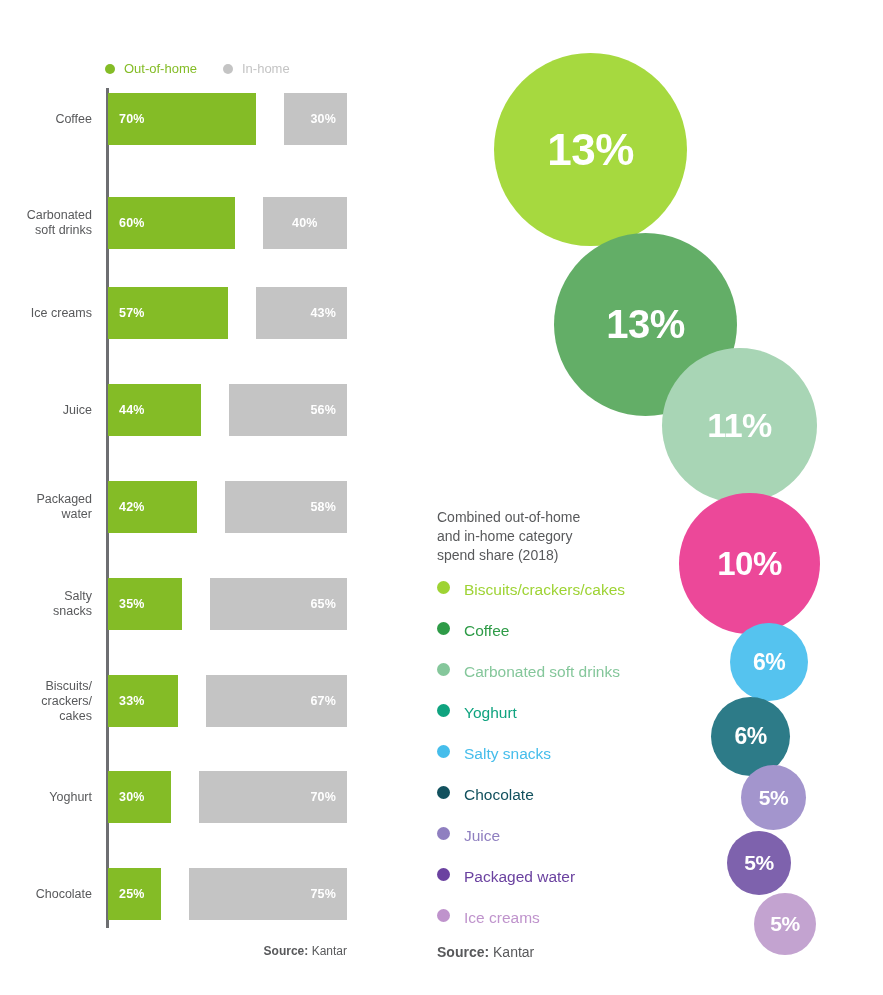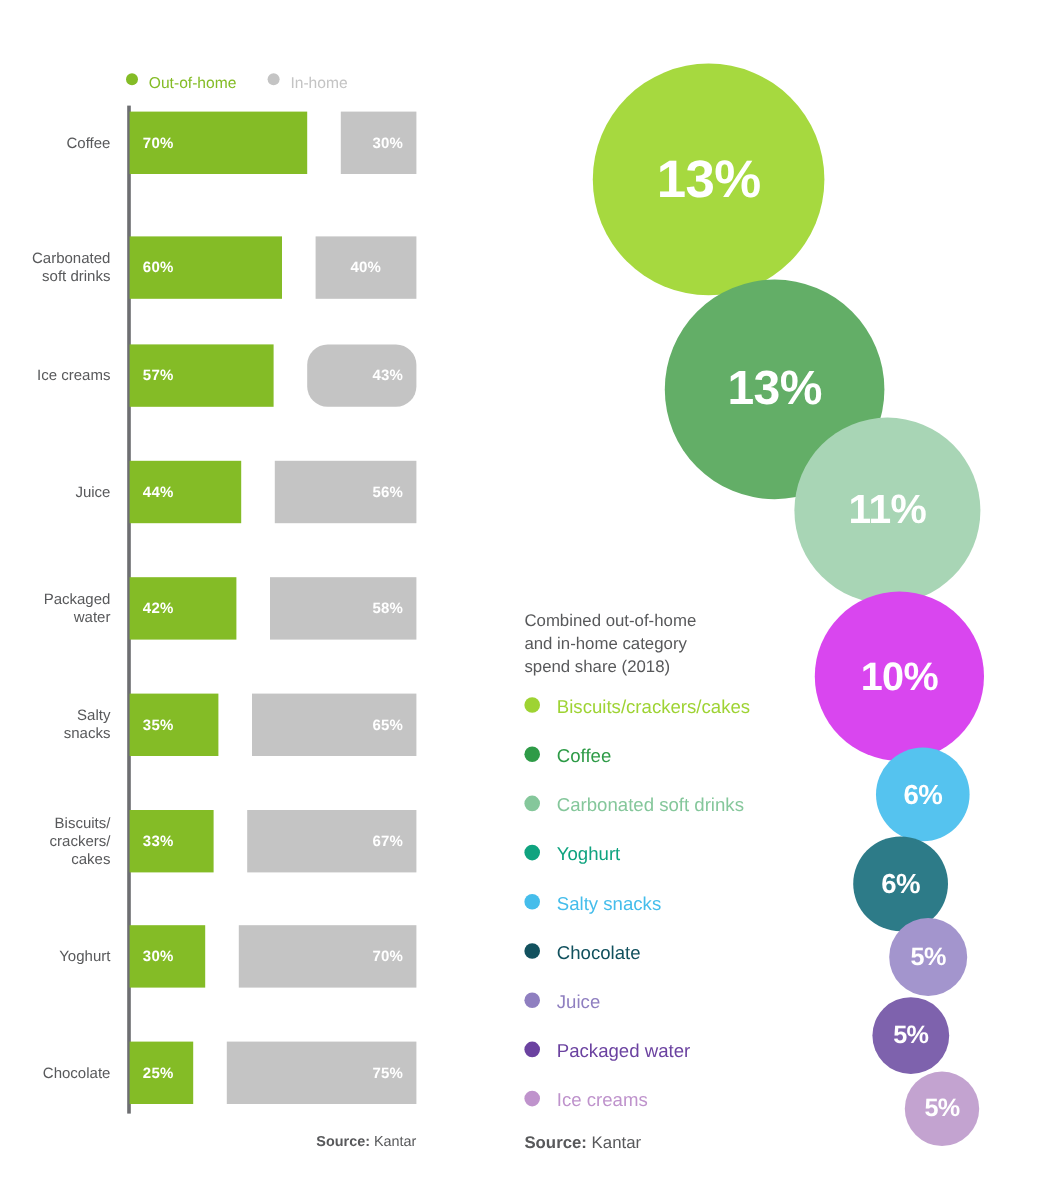--- a/index.html
+++ b/index.html
@@ -28,21 +28,21 @@
     white-space: pre-line;
   }
   #bar-legend {
     position: absolute;
     left: 105px; top: 61px;
     display: flex;
     align-items: center;
     gap: 26px;
     font-size: 13px;
   }
-  .blg { display: flex; align-items: flex-start; gap: 9px; }
+  .blg { display: flex; align-items: center; gap: 9px; }
   .blg-dot { width: 10px; height: 10px; border-radius: 50%; display: block; }
   .axis-line {
     position: absolute;
     left: 106px; top: 88px;
     width: 2.5px; height: 840px;
     background: #6d6e71;
   }
   .bar-row {
     position: absolute;
     left: 0;
@@ -172,21 +172,21 @@
             <span>40%</span>
           </div>
         </div>
       </div>
       <div class="bar-row" style="top: 287px;">
         <div class="bar-label">Ice creams</div>
         <div class="bar-track">
           <div class="seg seg-out" style="width: 57%;">
             <span>57%</span>
           </div>
-          <div class="seg seg-in" style="width: 43%; border-radius: 17px;">
+          <div class="seg seg-in" style="width: 43%;">
             <span>43%</span>
           </div>
         </div>
       </div>
       <div class="bar-row" style="top: 384px;">
         <div class="bar-label">Juice</div>
         <div class="bar-track">
           <div class="seg seg-out" style="width: 44%;">
             <span>44%</span>
           </div>
@@ -266,21 +266,21 @@
   <div id="bubbles">
       <div class="bubble" style="left: 64px; top: 53px; width: 193px; height: 193px; background: rgb(166, 217, 63); font-size: 44px;">
         <span>13%</span>
       </div>
       <div class="bubble" style="left: 124px; top: 233px; width: 183px; height: 183px; background: rgb(99, 174, 103); font-size: 40px;">
         <span>13%</span>
       </div>
       <div class="bubble" style="left: 232px; top: 348px; width: 155px; height: 155px; background: rgb(168, 213, 181); font-size: 34px;">
         <span>11%</span>
       </div>
-      <div class="bubble" style="left: 249px; top: 493px; width: 141px; height: 141px; background: #d946ef; font-size: 33px;">
+      <div class="bubble" style="left: 249px; top: 493px; width: 141px; height: 141px; background: #ec4899; font-size: 33px;">
         <span>10%</span>
       </div>
       <div class="bubble" style="left: 300px; top: 623px; width: 78px; height: 78px; background: rgb(85, 195, 239); font-size: 23px;">
         <span>6%</span>
       </div>
       <div class="bubble" style="left: 281px; top: 697px; width: 79px; height: 79px; background: rgb(45, 123, 136); font-size: 23px;">
         <span>6%</span>
       </div>
       <div class="bubble" style="left: 311px; top: 765px; width: 65px; height: 65px; background: rgb(163, 149, 205); font-size: 21px;">
         <span>5%</span>

